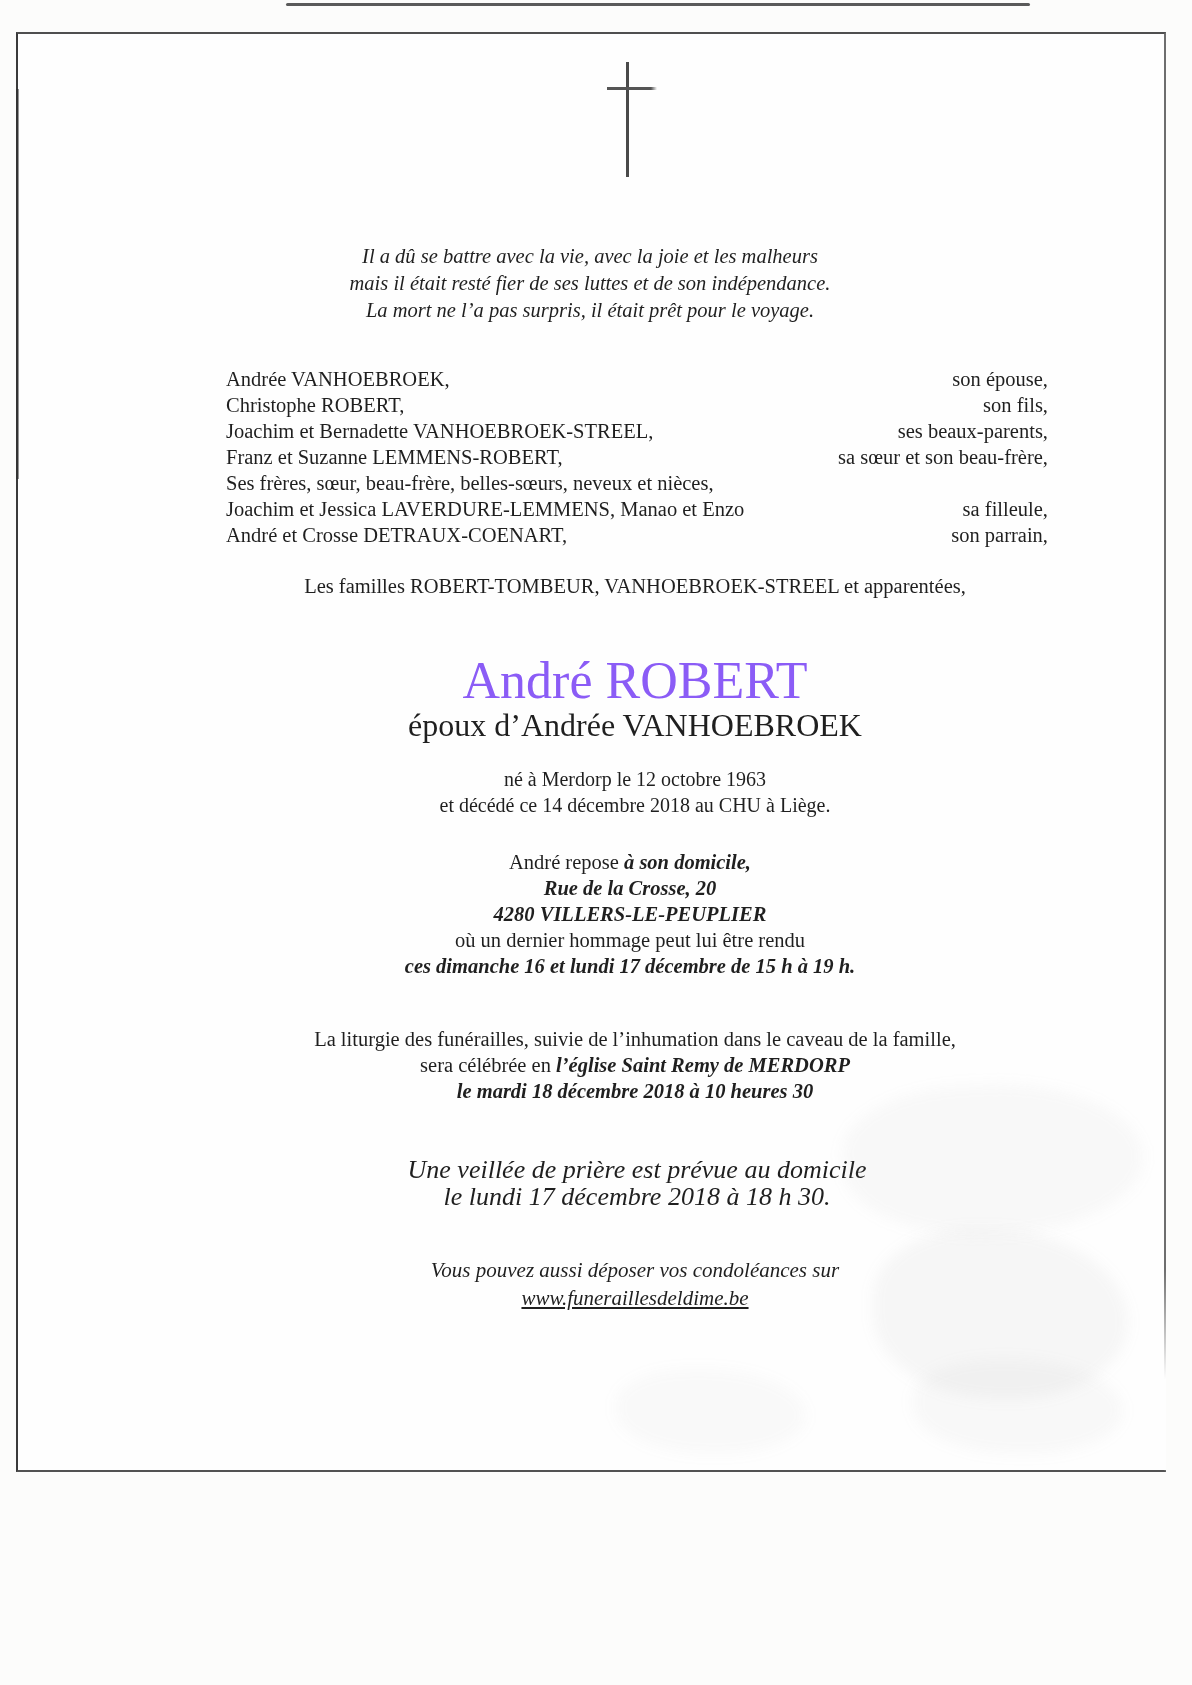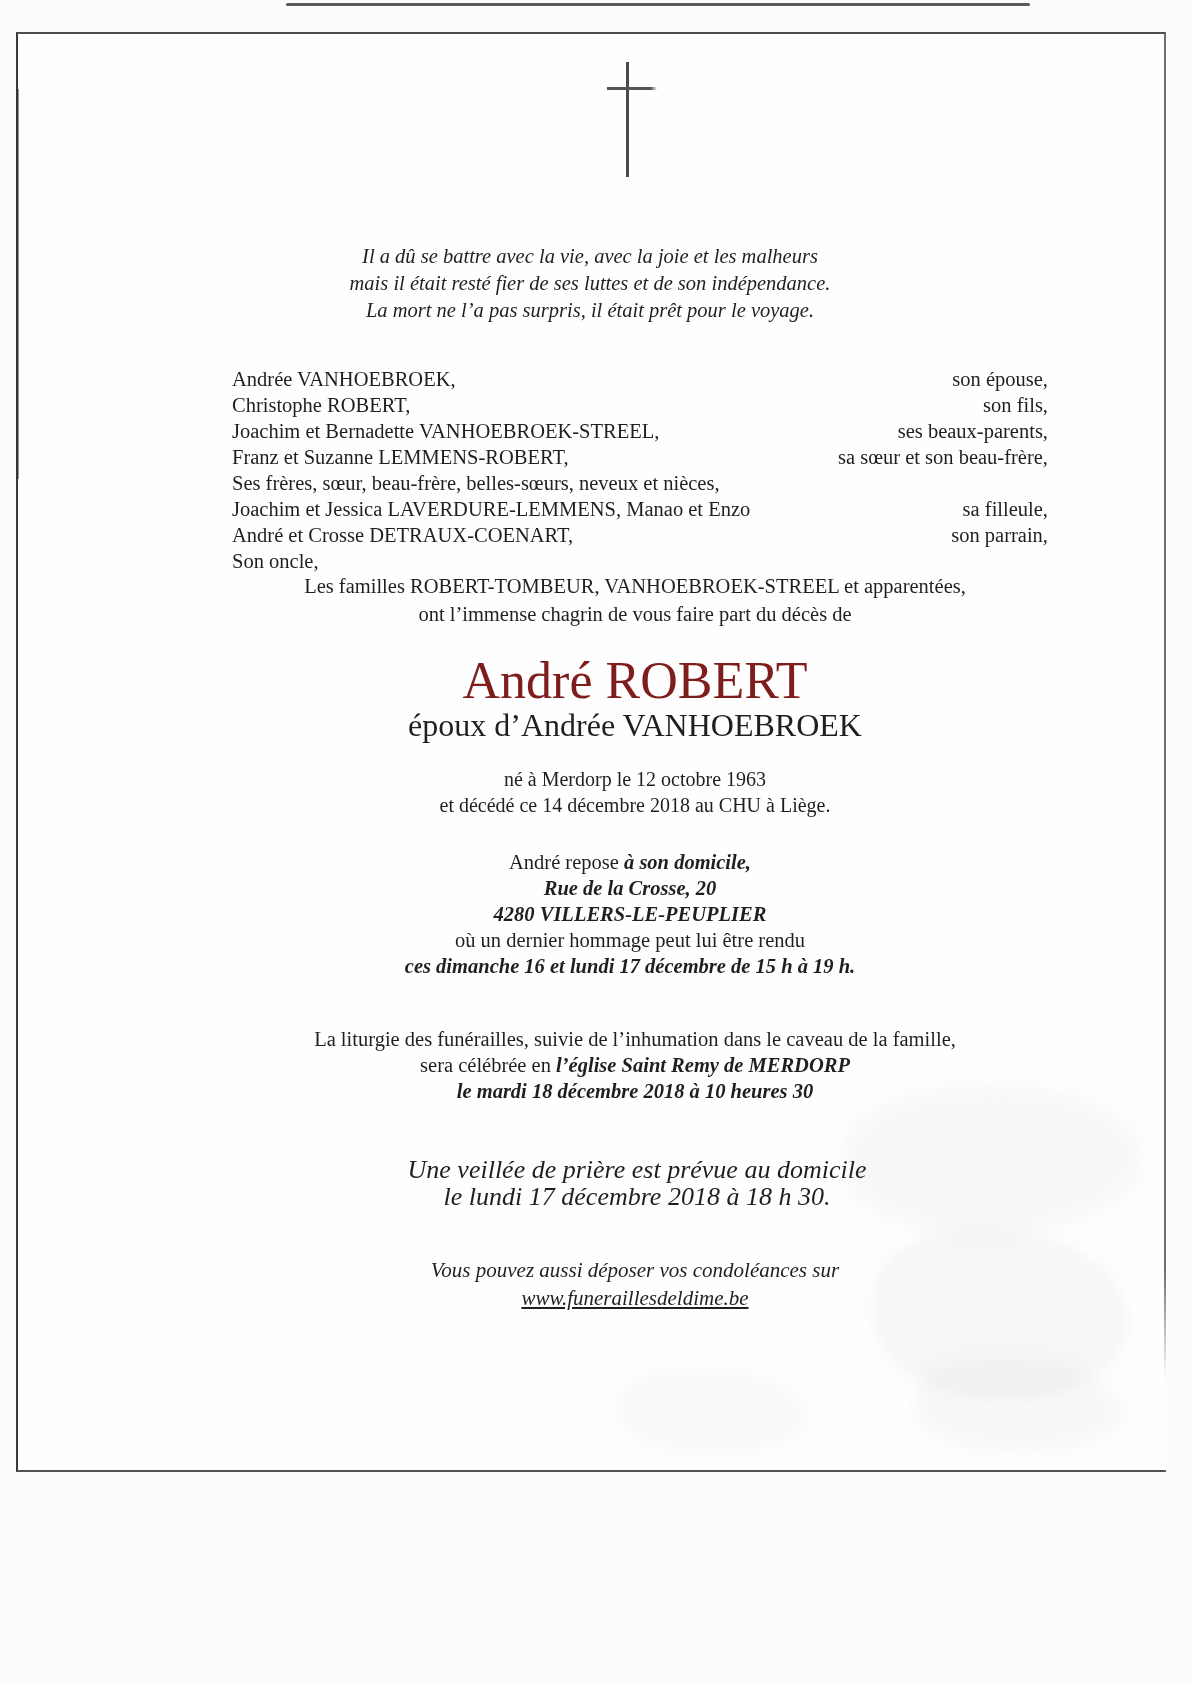--- a/index.html
+++ b/index.html
@@ -44,26 +44,26 @@
 
   .t { position:absolute; }
   .center { text-align:center; }
   .bi { font-style:italic; font-weight:bold; }
   .u { text-decoration:underline; }
 
   .epitaph { left:102px; top:209px; width:940px; font-size:20.5px; line-height:27px; font-style:italic; }
 
   .names { left:200px; top:334px; width:830px; font-size:20.5px; }
   .nrow { position:relative; height:26px; white-space:nowrap; }
-  .nleft { position:absolute; left:14px; }
+  .nleft { position:absolute; left:8px; }
   .nright { position:absolute; right:0; }
 
   .families { left:147px; top:538px; width:940px; font-size:20.5px; line-height:28px; }
 
-  .headline { left:147px; top:619px; width:940px; font-size:52px; line-height:56px; color:#7f1d1d; }
+  .headline { left:147px; top:619px; width:940px; font-size:52px; line-height:56px; color:#8b5cf6; }
   .subline  { left:147px; top:672px; width:940px; font-size:32px; line-height:38px; }
 
   .birth  { left:147px; top:732px;  width:940px; font-size:20px; line-height:26px; }
   .repose { left:142px; top:815px;  width:940px; font-size:20.5px; line-height:26px; }
   .liturgy{ left:147px; top:992px;  width:940px; font-size:20.5px; line-height:26px; }
   .vigil  { left:149px; top:1122px; width:940px; font-size:26px;   line-height:27px; font-style:italic; }
   .condol { left:147px; top:1222px; width:940px; font-size:21px;   line-height:28px; font-style:italic; }
 </style>
 </head>
 <body>
@@ -109,29 +109,24 @@
         <span class="nright"></span>
       </div>
       <div class="nrow">
         <span class="nleft">Joachim et Jessica LAVERDURE-LEMMENS, Manao et Enzo</span>
         <span class="nright">sa filleule,</span>
       </div>
       <div class="nrow">
         <span class="nleft">André et Crosse DETRAUX-COENART,</span>
         <span class="nright">son parrain,</span>
       </div>
-      <div class="nrow">
-        <span class="nleft">Son oncle,</span>
-        <span class="nright"></span>
-      </div>
     </div>
 
     <div class="t families center">
       <div>Les familles ROBERT-TOMBEUR, VANHOEBROEK-STREEL et apparentées,</div>
-      <div>ont l’immense chagrin de vous faire part du décès de</div>
     </div>
 
     <div class="t headline center">André ROBERT</div>
     <div class="t subline center">époux d’Andrée VANHOEBROEK</div>
 
     <div class="t birth center">
       <div>né à Merdorp le 12 octobre 1963</div>
       <div>et décédé ce 14 décembre 2018 au CHU à Liège.</div>
     </div>
 

